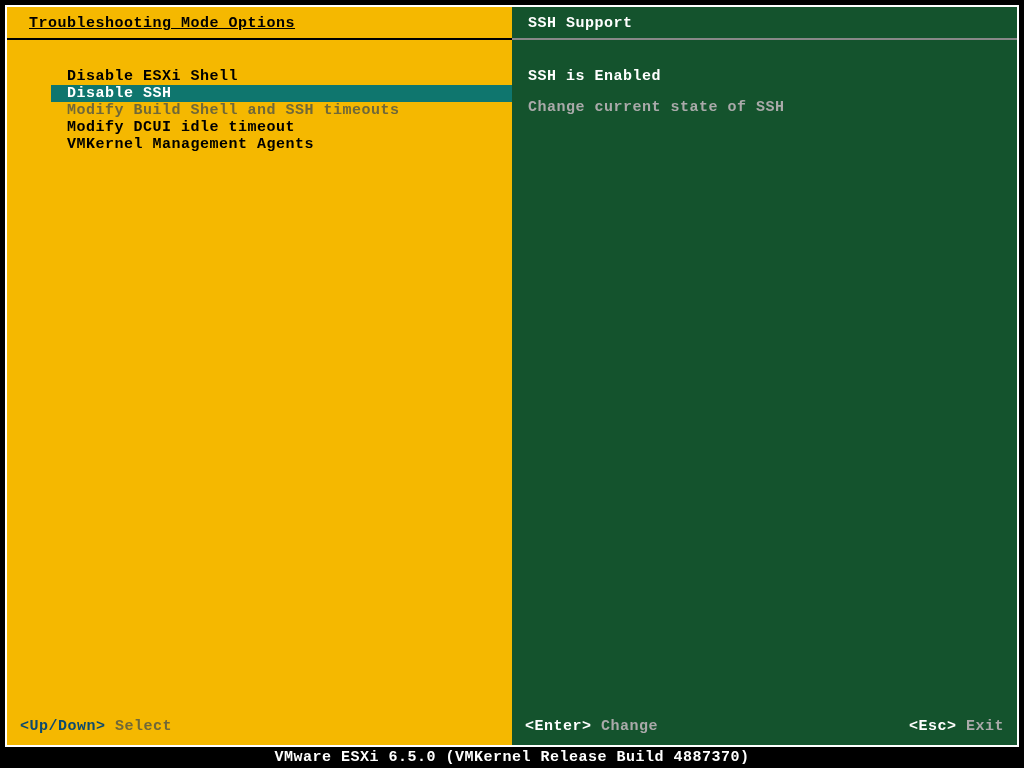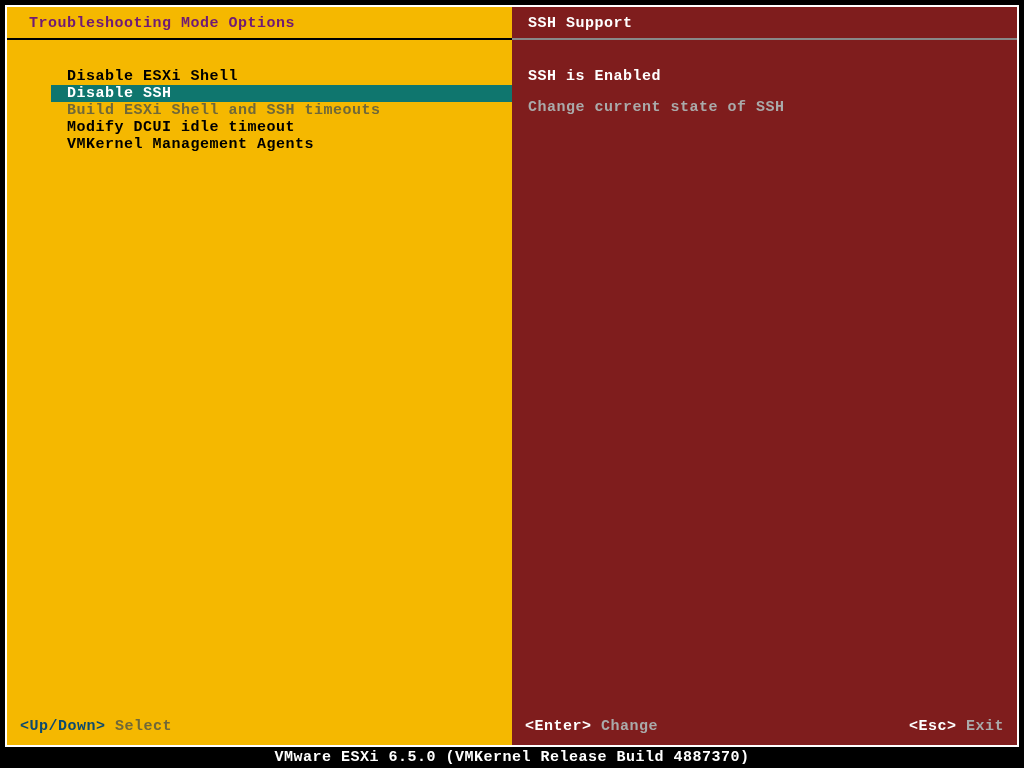--- a/index.html
+++ b/index.html
@@ -26,30 +26,31 @@
       width: 50%;
       height: 100%;
       background: #f5b800;
       display: flex;
       flex-direction: column;
       position: relative;
     }
     .right-pane {
       width: 50%;
       height: 100%;
-      background: #7f1d1d;
+      background: #14532d;
       display: flex;
       flex-direction: column;
       position: relative;
     }
     .pane-title-left {
-      color: #701a75;
+      color: #000000;
       padding: 8px 16px 6px 22px;
       border-bottom: 2px solid #000;
       letter-spacing: 0.5px;
+      text-decoration: underline;
     }
     .pane-title-right {
       color: #fff;
       padding: 8px 16px 6px 16px;
       border-bottom: 2px solid #888;
       letter-spacing: 0.5px;
     }
     .menu-items {
       padding: 28px 0 0 0;
     }
@@ -108,21 +109,21 @@
   </style>
 </head>
 <body>
 
 <div class="frame">
   <div class="left-pane">
     <div class="pane-title-left">Troubleshooting Mode Options</div>
     <div class="menu-items">
       <div class="menu-item normal">Disable ESXi Shell</div>
       <div class="menu-item selected">Disable SSH</div>
-      <div class="menu-item dim">Build ESXi Shell and SSH timeouts</div>
+      <div class="menu-item dim">Modify Build Shell and SSH timeouts</div>
       <div class="menu-item normal">Modify DCUI idle timeout</div>
       <div class="menu-item normal">VMKernel Management Agents</div>
     </div>
     <div class="footer-left">
       <span class="key">&lt;Up/Down&gt;</span>
       <span class="lbl">Select</span>
     </div>
   </div>
   <div class="right-pane">
     <div class="pane-title-right">SSH Support</div>

